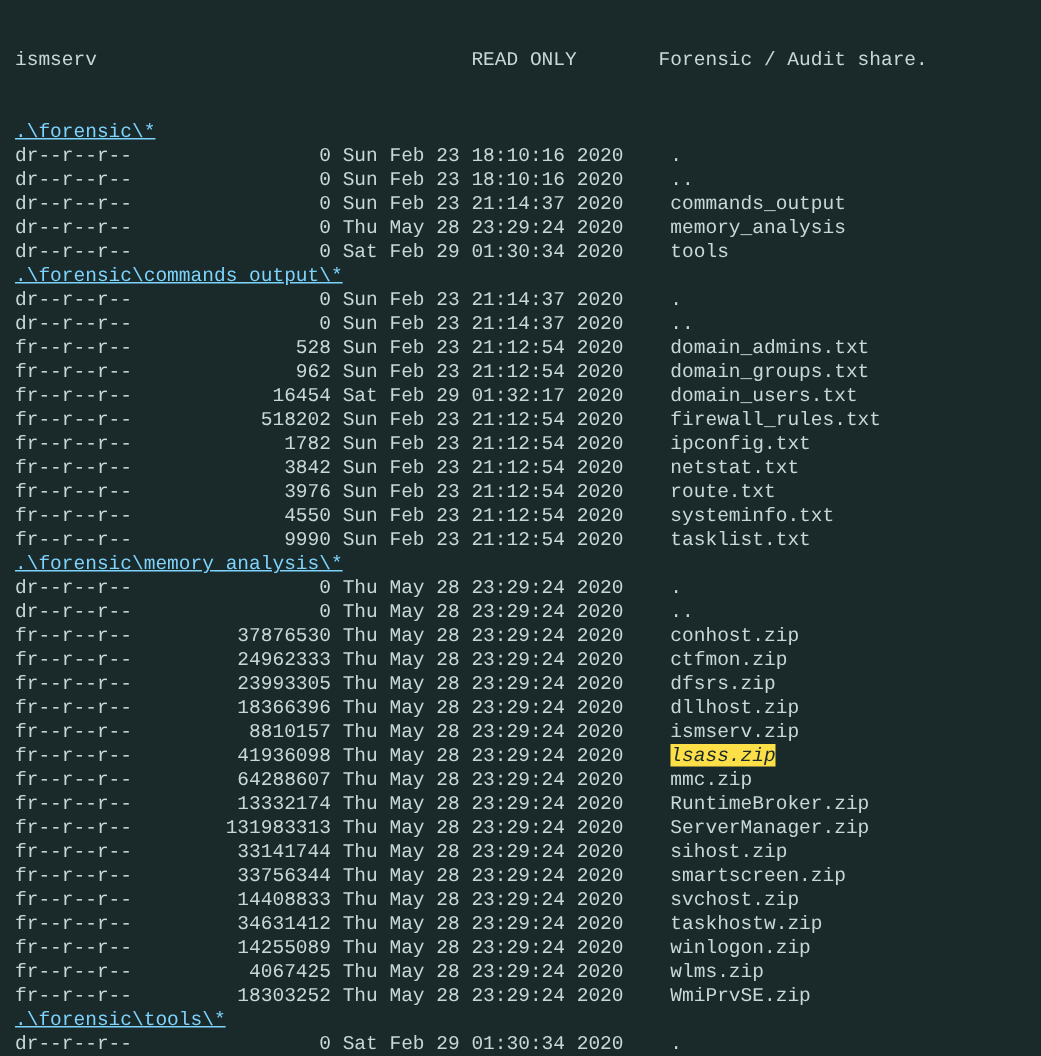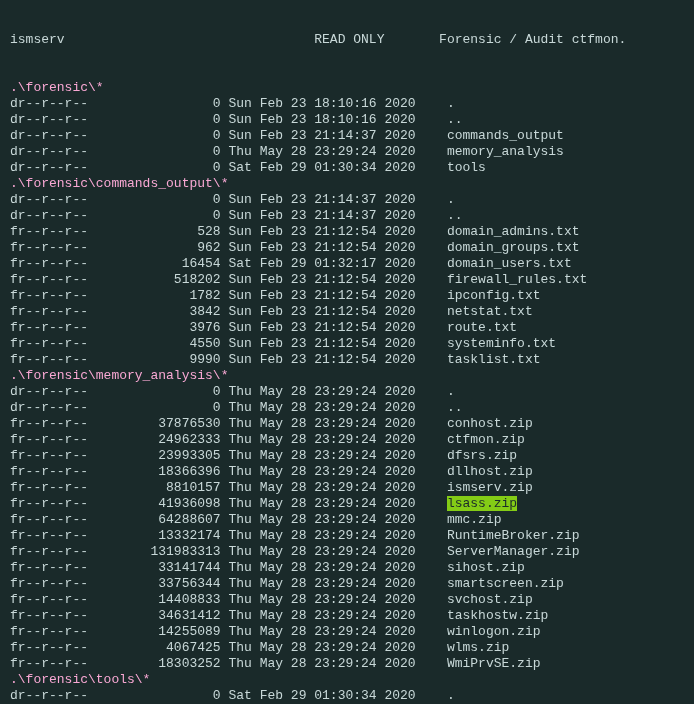--- a/index.html
+++ b/index.html
@@ -10,23 +10,23 @@
       line-height: 16px;
       color: #c8d8d8;
       overflow: hidden;
       padding: 0;
     }
     .terminal {
       white-space: pre;
       padding: 0 10px;
     }
     .row { display: block; }
-    .dir-header { color: #f9a8d4; }
-    .highlight { background: #84cc16; color: #1a2a2a; display: inline; }
+    .dir-header { color: #7dd3fc; text-decoration: underline; }
+    .highlight { background: #fde047; color: #1a2a2a; display: inline; font-style: italic; }
     .header-line { display: block; }
   </style>
 </head>
 <body>
 
 <div class="terminal">
-  <div class="header-line"><span>ismserv</span><span>                                </span><span>READ ONLY</span><span>       </span><span>Forensic / Audit ctfmon.</span></div>
+  <div class="header-line"><span>ismserv</span><span>                                </span><span>READ ONLY</span><span>       </span><span>Forensic / Audit share.</span></div>
   <div id="sections"><div class="row dir-header">.\forensic\*</div><div class="row"><span>dr--r--r--</span><span>                0</span><span> Sun Feb 23 18:10:16 2020</span><span>    </span><span>.</span></div><div class="row"><span>dr--r--r--</span><span>                0</span><span> Sun Feb 23 18:10:16 2020</span><span>    </span><span>..</span></div><div class="row"><span>dr--r--r--</span><span>                0</span><span> Sun Feb 23 21:14:37 2020</span><span>    </span><span>commands_output</span></div><div class="row"><span>dr--r--r--</span><span>                0</span><span> Thu May 28 23:29:24 2020</span><span>    </span><span>memory_analysis</span></div><div class="row"><span>dr--r--r--</span><span>                0</span><span> Sat Feb 29 01:30:34 2020</span><span>    </span><span>tools</span></div><div class="row dir-header">.\forensic\commands_output\*</div><div class="row"><span>dr--r--r--</span><span>                0</span><span> Sun Feb 23 21:14:37 2020</span><span>    </span><span>.</span></div><div class="row"><span>dr--r--r--</span><span>                0</span><span> Sun Feb 23 21:14:37 2020</span><span>    </span><span>..</span></div><div class="row"><span>fr--r--r--</span><span>              528</span><span> Sun Feb 23 21:12:54 2020</span><span>    </span><span>domain_admins.txt</span></div><div class="row"><span>fr--r--r--</span><span>              962</span><span> Sun Feb 23 21:12:54 2020</span><span>    </span><span>domain_groups.txt</span></div><div class="row"><span>fr--r--r--</span><span>            16454</span><span> Sat Feb 29 01:32:17 2020</span><span>    </span><span>domain_users.txt</span></div><div class="row"><span>fr--r--r--</span><span>           518202</span><span> Sun Feb 23 21:12:54 2020</span><span>    </span><span>firewall_rules.txt</span></div><div class="row"><span>fr--r--r--</span><span>             1782</span><span> Sun Feb 23 21:12:54 2020</span><span>    </span><span>ipconfig.txt</span></div><div class="row"><span>fr--r--r--</span><span>             3842</span><span> Sun Feb 23 21:12:54 2020</span><span>    </span><span>netstat.txt</span></div><div class="row"><span>fr--r--r--</span><span>             3976</span><span> Sun Feb 23 21:12:54 2020</span><span>    </span><span>route.txt</span></div><div class="row"><span>fr--r--r--</span><span>             4550</span><span> Sun Feb 23 21:12:54 2020</span><span>    </span><span>systeminfo.txt</span></div><div class="row"><span>fr--r--r--</span><span>             9990</span><span> Sun Feb 23 21:12:54 2020</span><span>    </span><span>tasklist.txt</span></div><div class="row dir-header">.\forensic\memory_analysis\*</div><div class="row"><span>dr--r--r--</span><span>                0</span><span> Thu May 28 23:29:24 2020</span><span>    </span><span>.</span></div><div class="row"><span>dr--r--r--</span><span>                0</span><span> Thu May 28 23:29:24 2020</span><span>    </span><span>..</span></div><div class="row"><span>fr--r--r--</span><span>         37876530</span><span> Thu May 28 23:29:24 2020</span><span>    </span><span>conhost.zip</span></div><div class="row"><span>fr--r--r--</span><span>         24962333</span><span> Thu May 28 23:29:24 2020</span><span>    </span><span>ctfmon.zip</span></div><div class="row"><span>fr--r--r--</span><span>         23993305</span><span> Thu May 28 23:29:24 2020</span><span>    </span><span>dfsrs.zip</span></div><div class="row"><span>fr--r--r--</span><span>         18366396</span><span> Thu May 28 23:29:24 2020</span><span>    </span><span>dllhost.zip</span></div><div class="row"><span>fr--r--r--</span><span>          8810157</span><span> Thu May 28 23:29:24 2020</span><span>    </span><span>ismserv.zip</span></div><div class="row"><span>fr--r--r--</span><span>         41936098</span><span> Thu May 28 23:29:24 2020</span><span>    </span><span><span class="highlight">lsass.zip</span></span></div><div class="row"><span>fr--r--r--</span><span>         64288607</span><span> Thu May 28 23:29:24 2020</span><span>    </span><span>mmc.zip</span></div><div class="row"><span>fr--r--r--</span><span>         13332174</span><span> Thu May 28 23:29:24 2020</span><span>    </span><span>RuntimeBroker.zip</span></div><div class="row"><span>fr--r--r--</span><span>        131983313</span><span> Thu May 28 23:29:24 2020</span><span>    </span><span>ServerManager.zip</span></div><div class="row"><span>fr--r--r--</span><span>         33141744</span><span> Thu May 28 23:29:24 2020</span><span>    </span><span>sihost.zip</span></div><div class="row"><span>fr--r--r--</span><span>         33756344</span><span> Thu May 28 23:29:24 2020</span><span>    </span><span>smartscreen.zip</span></div><div class="row"><span>fr--r--r--</span><span>         14408833</span><span> Thu May 28 23:29:24 2020</span><span>    </span><span>svchost.zip</span></div><div class="row"><span>fr--r--r--</span><span>         34631412</span><span> Thu May 28 23:29:24 2020</span><span>    </span><span>taskhostw.zip</span></div><div class="row"><span>fr--r--r--</span><span>         14255089</span><span> Thu May 28 23:29:24 2020</span><span>    </span><span>winlogon.zip</span></div><div class="row"><span>fr--r--r--</span><span>          4067425</span><span> Thu May 28 23:29:24 2020</span><span>    </span><span>wlms.zip</span></div><div class="row"><span>fr--r--r--</span><span>         18303252</span><span> Thu May 28 23:29:24 2020</span><span>    </span><span>WmiPrvSE.zip</span></div><div class="row dir-header">.\forensic\tools\*</div><div class="row"><span>dr--r--r--</span><span>                0</span><span> Sat Feb 29 01:30:34 2020</span><span>    </span><span>.</span></div></div>
 </div>
 
 </body></html>

